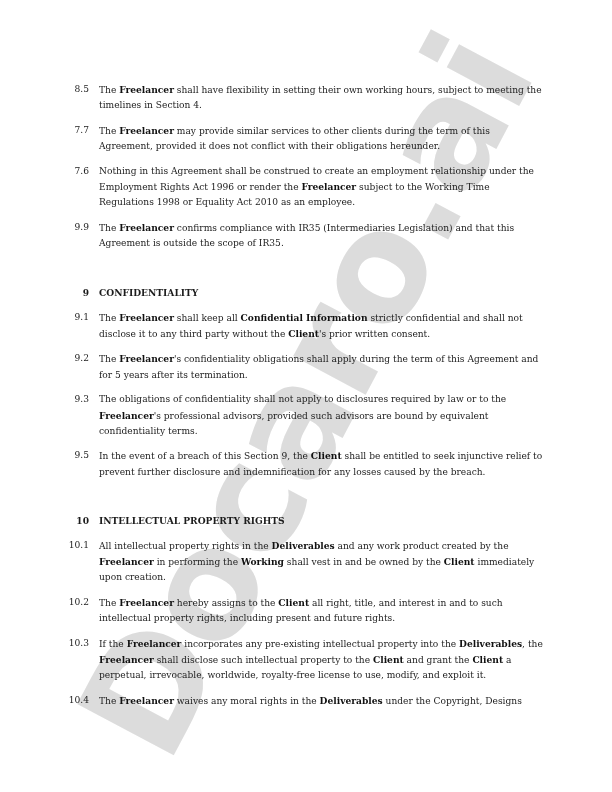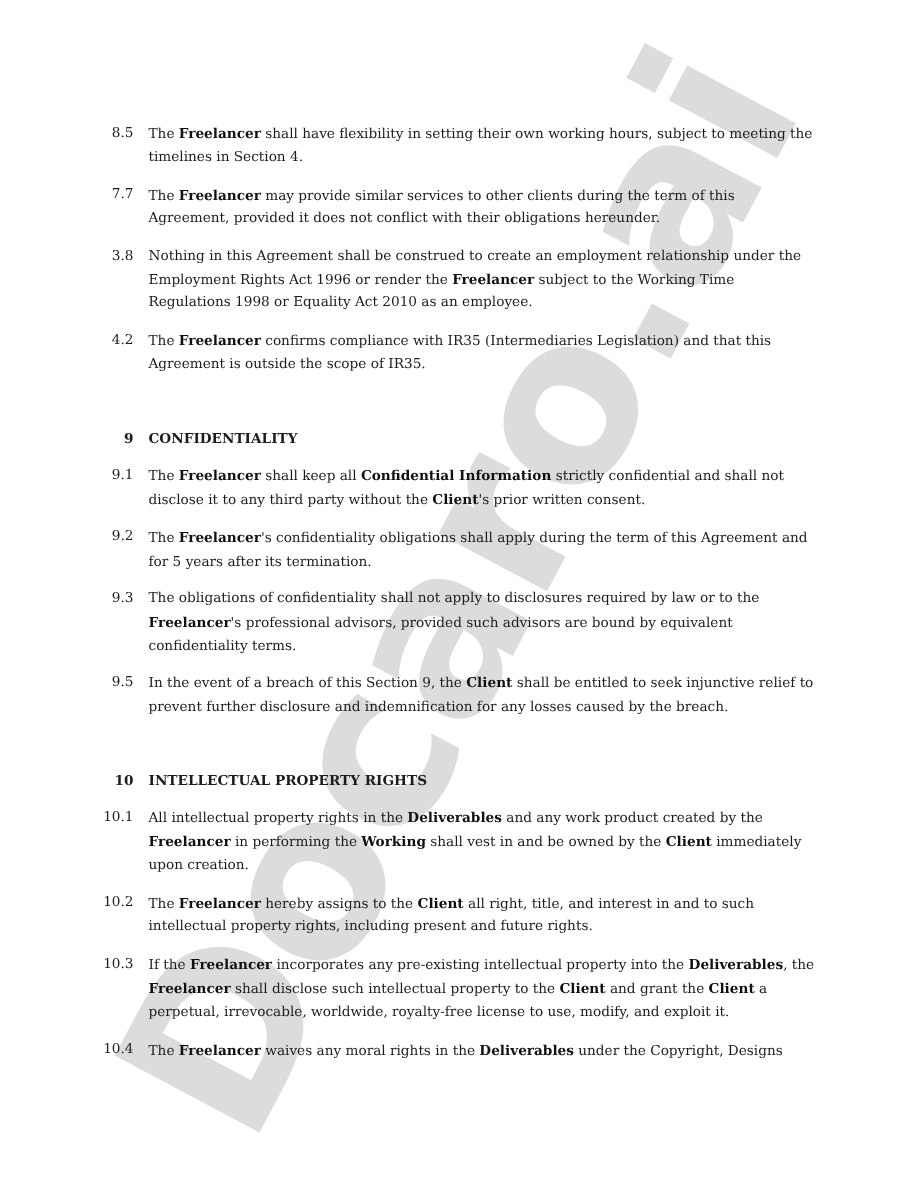--- a/index.html
+++ b/index.html
@@ -31,25 +31,25 @@
     <div>
         <div class="clause">
           <span class="num">8.5</span>
           <div class="text">The <b>Freelancer</b> shall have flexibility in setting their own working hours, subject to meeting the timelines in Section 4.</div>
         </div>
         <div class="clause">
           <span class="num">7.7</span>
           <div class="text">The <b>Freelancer</b> may provide similar services to other clients during the term of this Agreement, provided it does not conflict with their obligations hereunder.</div>
         </div>
         <div class="clause">
-          <span class="num">3.8</span>
+          <span class="num">7.6</span>
           <div class="text">Nothing in this Agreement shall be construed to create an employment relationship under the Employment Rights Act 1996 or render the <b>Freelancer</b> subject to the Working Time Regulations 1998 or Equality Act 2010 as an employee.</div>
         </div>
         <div class="clause">
-          <span class="num">4.2</span>
+          <span class="num">9.9</span>
           <div class="text">The <b>Freelancer</b> confirms compliance with IR35 (Intermediaries Legislation) and that this Agreement is outside the scope of IR35.</div>
         </div>
       </div>
 
     <div class="spacer"></div>
 
     <div class="heading">
       <span class="num">9</span>
       <div class="text">CONFIDENTIALITY</div>
     </div>

